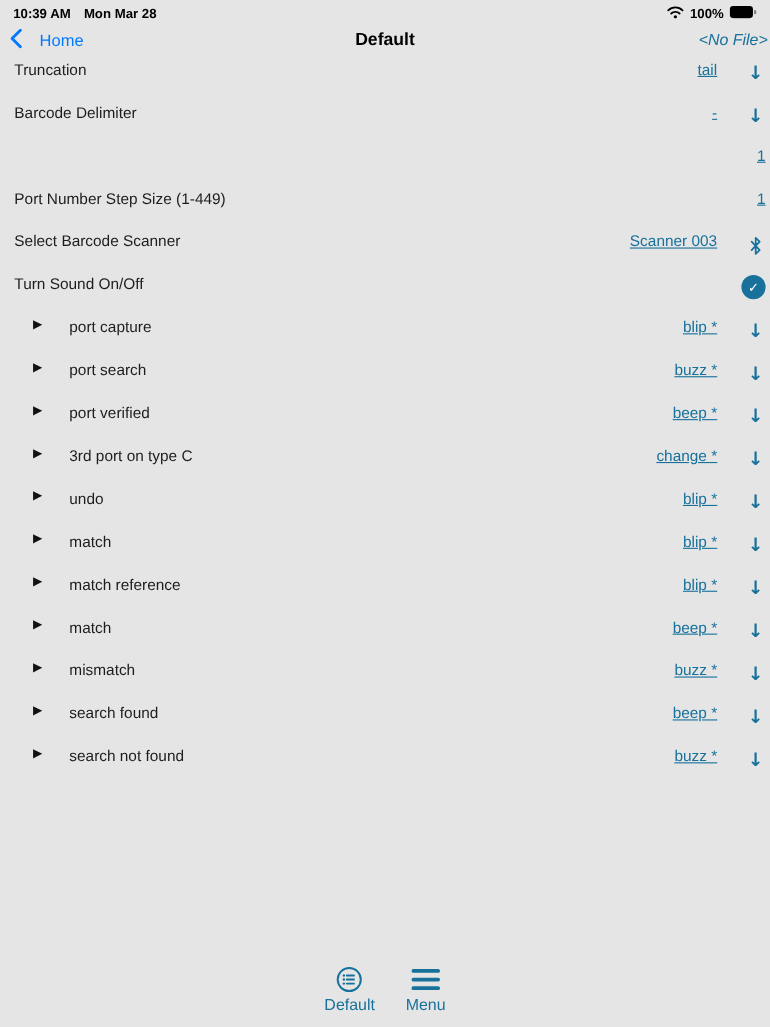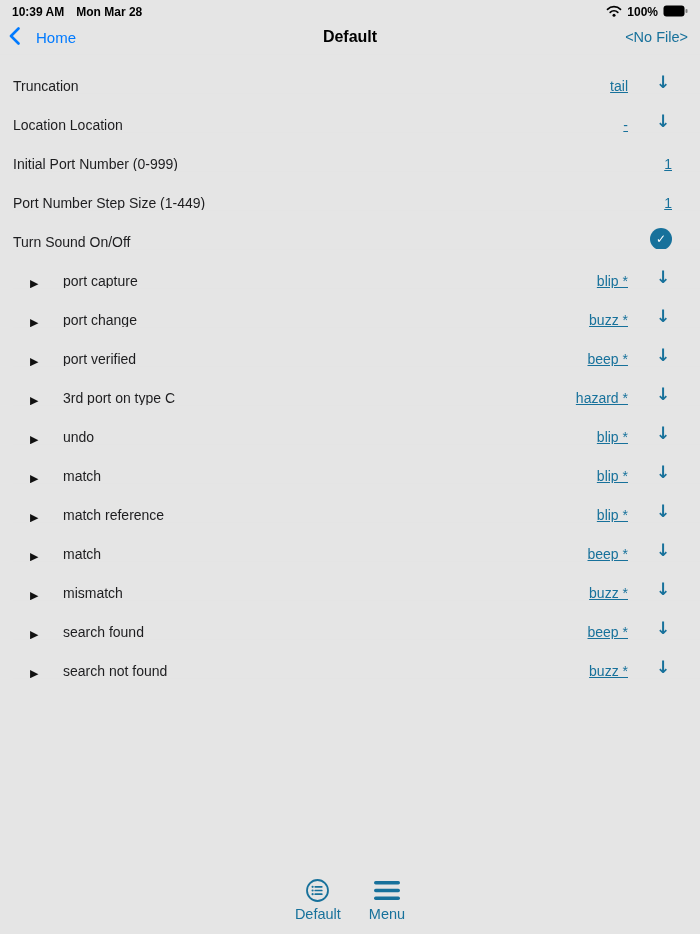--- a/index.html
+++ b/index.html
@@ -18,24 +18,24 @@
     padding:4px 12px 0 12px;font-size:12px;font-weight:700;color:#000;}
   .status-left{display:flex;gap:12px;}
   .status-right{display:flex;align-items:center;gap:5px;}
 
   
   .nav-bar{position:relative;height:35px;border-bottom:1px solid var(--sep);
     display:flex;align-items:center;justify-content:center;}
   .nav-back{position:absolute;left:9px;display:flex;align-items:center;gap:16px;
     color:var(--blue);font-size:15px;cursor:pointer;}
   .nav-title{font-size:16px;font-weight:700;color:#000;}
-  .nav-file{position:absolute;right:12px;color:var(--accent);font-size:14.5px;cursor:pointer;}
-
-  
-  .row{display:flex;align-items:flex-end;height:39px;padding:0 28px 0 13px;position:relative;}
+  .nav-file{position:absolute;right:2px;color:var(--accent);font-size:14.5px;cursor:pointer;font-style:italic;}
+
+  
+  .row{display:flex;align-items:flex-start;height:39px;padding:0 4px 0 13px;position:relative;}
   .row::after{content:"";position:absolute;left:13px;right:0;bottom:0;height:1px;background:var(--sep);}
   .row-label{font-size:14px;color:var(--label);white-space:nowrap;}
   .spacer{flex:1;}
   .row-value{font-size:14px;color:var(--accent);white-space:nowrap;text-decoration:underline;}
   .row-control{margin-left:26px;min-width:18px;height:24px;display:flex;
     align-items:center;justify-content:center;flex:0 0 auto;}
   .arrow-glyph{font-family:"DejaVu Sans",sans-serif;color:var(--accent);
     font-size:17px;font-weight:700;line-height:1;}
   .bt{color:var(--accent);}
   .check-circle{width:22px;height:22px;border-radius:50%;background:var(--accent);
@@ -100,42 +100,51 @@
   <div class="row">
     <span class="row-label">Truncation</span>
     <span class="spacer"></span>
     <span class="row-value">tail</span>
     <span class="row-control">
           <span class="arrow-glyph">↓</span>
         </span>
   </div>
 
   <div class="row">
-    <span class="row-label">Location Location</span>
+    <span class="row-label">Barcode Delimiter</span>
     <span class="spacer"></span>
     <span class="row-value">-</span>
     <span class="row-control">
           <span class="arrow-glyph">↓</span>
         </span>
   </div>
 
   <div class="row">
-    <span class="row-label">Initial Port Number (0-999)</span>
     <span class="spacer"></span>
     <span class="row-value">1</span>
 
   </div>
 
   <div class="row">
     <span class="row-label">Port Number Step Size (1-449)</span>
     <span class="spacer"></span>
     <span class="row-value">1</span>
 
   </div>
 
+  <div class="row">
+    <span class="row-label">Select Barcode Scanner</span>
+    <span class="spacer"></span>
+    <span class="row-value">Scanner 003</span>
+    <span class="row-control bt">
+  <svg width="12" height="17" viewBox="0 0 12 17">
+    <path d="M2.3 4.6 L9.6 12.4 L6 15.8 L6 1.2 L9.6 4.6 L2.3 12.4" fill="none" stroke="currentColor" stroke-width="1.6" stroke-linejoin="round" stroke-linecap="round"></path>
+  </svg>
+</span>
+  </div>
 
   <div class="row">
     <span class="row-label">Turn Sound On/Off</span>
     <span class="spacer"></span>
     <span class="row-value"></span>
     <span class="row-control check-circle">
           <span class="check-glyph">✓</span>
         </span>
   </div>
 </div>
@@ -145,21 +154,21 @@
     <span class="row-label">port capture</span>
     <span class="spacer"></span>
     <span class="row-value">blip *</span>
     <span class="row-control">
       <span class="arrow-glyph">↓</span>
     </span>
   </div>
 
   <div class="row sound">
     <span class="play">▶</span>
-    <span class="row-label">port change</span>
+    <span class="row-label">port search</span>
     <span class="spacer"></span>
     <span class="row-value">buzz *</span>
     <span class="row-control">
       <span class="arrow-glyph">↓</span>
     </span>
   </div>
 
   <div class="row sound">
     <span class="play">▶</span>
     <span class="row-label">port verified</span>
@@ -167,21 +176,21 @@
     <span class="row-value">beep *</span>
     <span class="row-control">
       <span class="arrow-glyph">↓</span>
     </span>
   </div>
 
   <div class="row sound">
     <span class="play">▶</span>
     <span class="row-label">3rd port on type C</span>
     <span class="spacer"></span>
-    <span class="row-value">hazard *</span>
+    <span class="row-value">change *</span>
     <span class="row-control">
       <span class="arrow-glyph">↓</span>
     </span>
   </div>
 
   <div class="row sound">
     <span class="play">▶</span>
     <span class="row-label">undo</span>
     <span class="spacer"></span>
     <span class="row-value">blip *</span>

